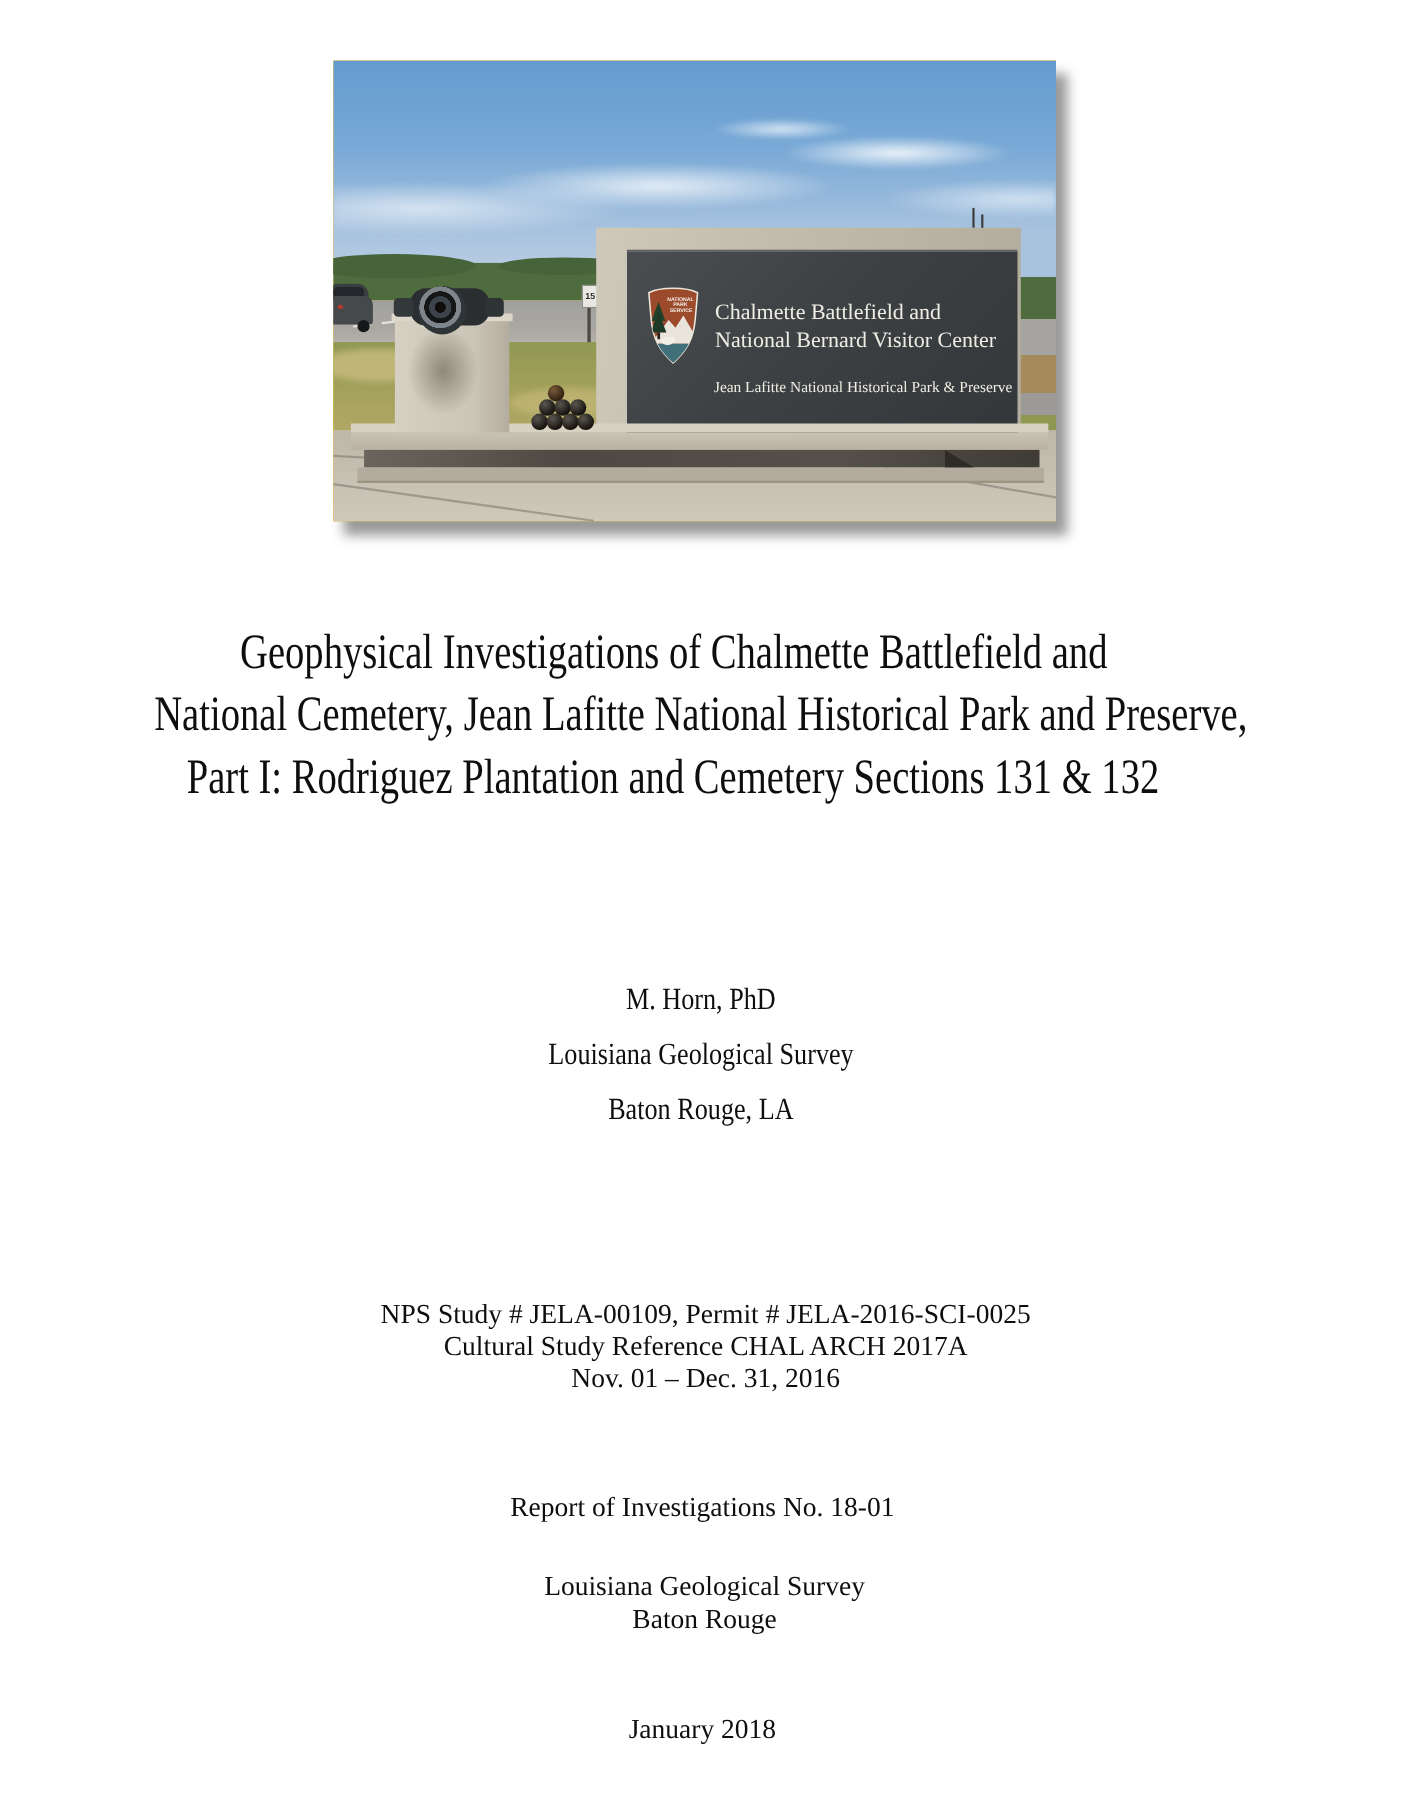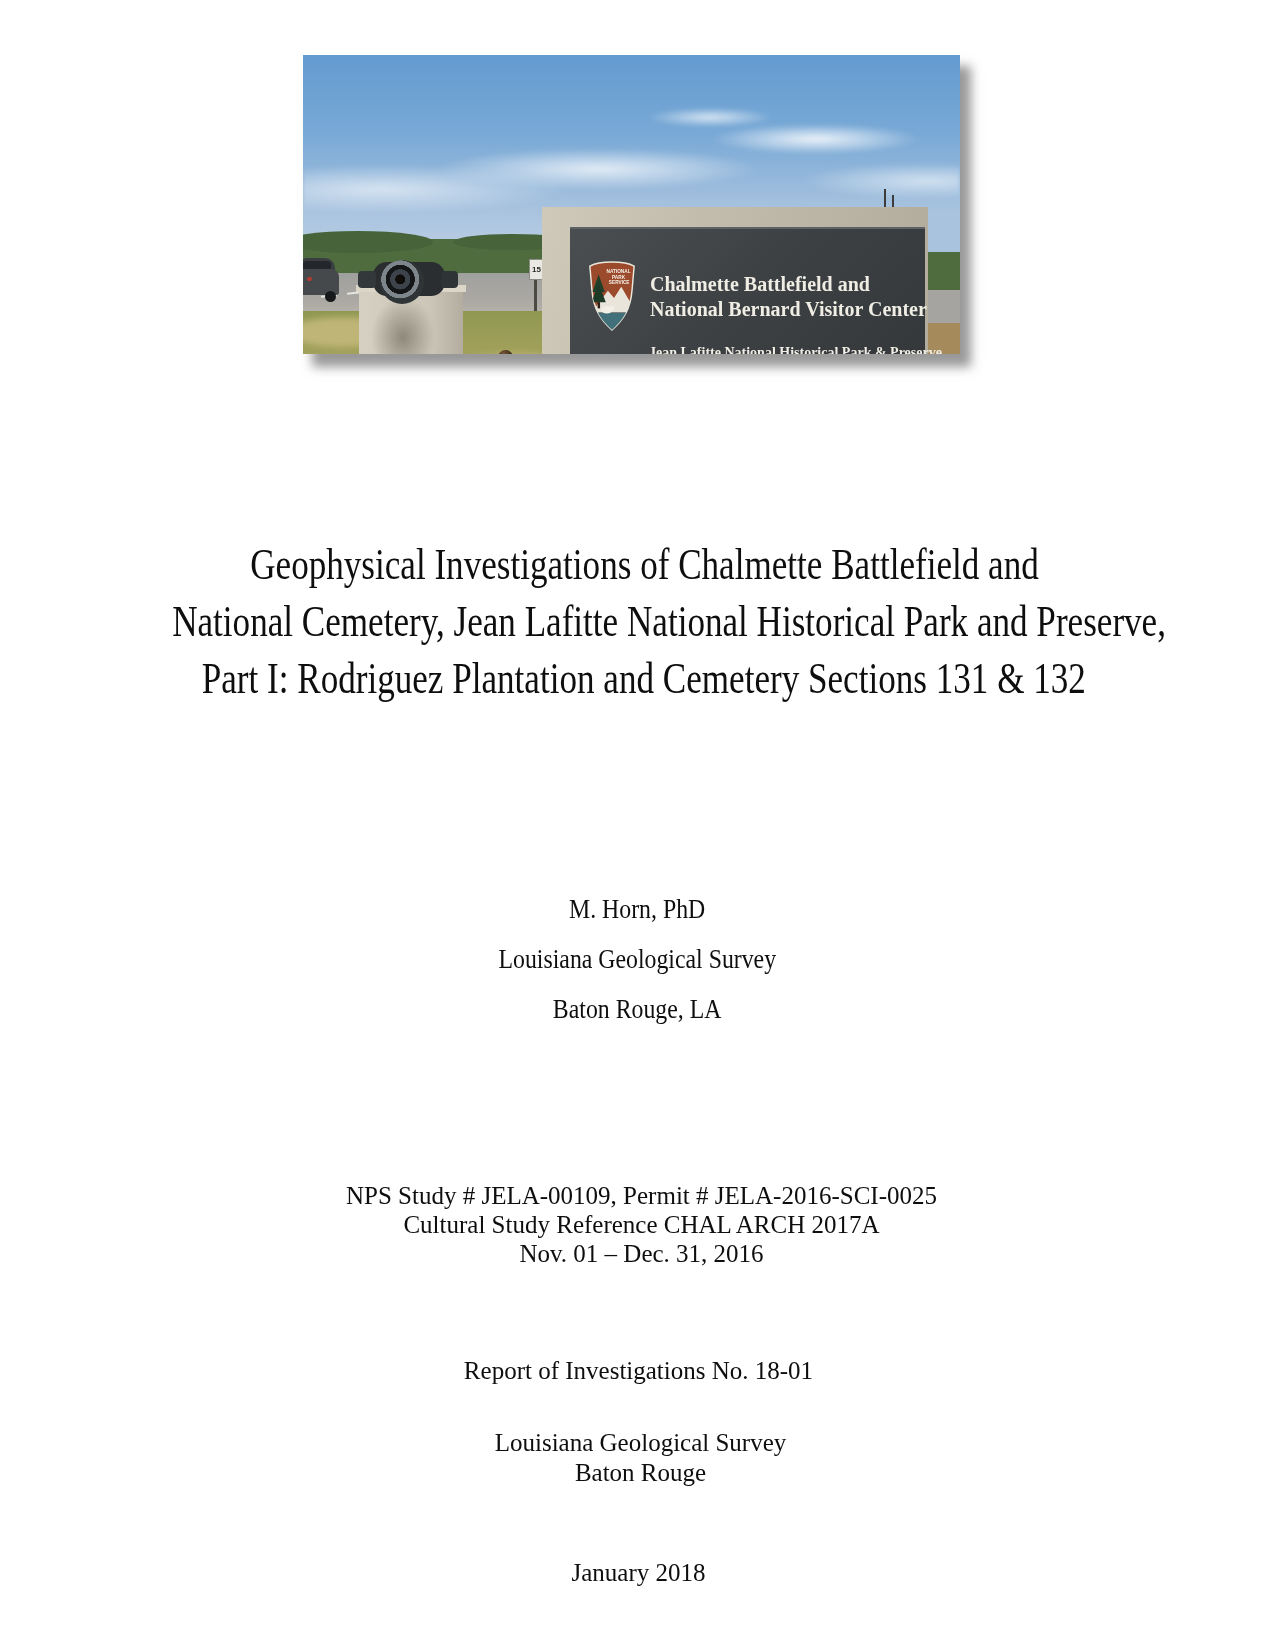--- a/index.html
+++ b/index.html
@@ -1,20 +1,20 @@
 <!DOCTYPE html>
 <html><head>
 <meta charset="utf-8">
 <style>
   html,body{margin:0;padding:0;background:#ffffff;}
   #page{position:relative;width:1275px;height:1650px;background:#ffffff;overflow:hidden;
         font-family:"Liberation Serif",serif;color:#0e0e0e;}
 
   
-  .photo{position:absolute;left:303px;top:55px;width:657px;height:299px;overflow:hidden;
+  .photo{position:absolute;left:303px;top:55px;width:657px;height:419px;overflow:hidden;
          background:#eab308;box-shadow:10px 12px 10px 1px rgba(70,70,70,.55);}
   .photo *{position:absolute;}
 
   .sky{left:0;top:0;width:657px;height:200px;
        background:linear-gradient(#639bd0 0%,#79a9d6 40%,#a9c3df 78%,#bccfe4 100%);}
   .clouds{left:0;top:48px;width:657px;height:120px;filter:blur(2px);background:
      radial-gradient(ellipse 150px 22px at 78% 30%,rgba(255,255,255,.85),rgba(255,255,255,0) 70%),
      radial-gradient(ellipse 230px 30px at 45% 55%,rgba(246,249,252,.8),rgba(255,255,255,0) 70%),
      radial-gradient(ellipse 260px 34px at 12% 72%,rgba(238,244,250,.7),rgba(255,255,255,0) 72%),
      radial-gradient(ellipse 180px 26px at 95% 65%,rgba(240,246,251,.65),rgba(255,255,255,0) 70%),
@@ -56,21 +56,21 @@
   
   .sl-sign{left:226px;top:204px;width:13px;height:19px;background:#eae8e2;border:1px solid #8d8d85;
            font:bold 8px "Liberation Sans",sans-serif;color:#2b2b2b;text-align:center;line-height:19px;}
   .sl-post{left:231px;top:224px;width:3px;height:32px;background:#4a4a42;}
 
   
   .sign-concrete{left:239px;top:152px;width:386px;height:186px;
                  background:linear-gradient(100deg,#cfc9ba,#c2bcad 40%,#b2ac9d);}
   .sign-slate{left:267px;top:172px;width:355px;height:166px;border-top:2px solid #5e6264;
               background:linear-gradient(135deg,#4a4e50,#3d4143 45%,#33373a);}
-  .sign-line{position:absolute;white-space:nowrap;color:#efede4;font-weight:bold;
+  .sign-line{position:absolute;white-space:nowrap;color:#efede4;font-weight:normal;
              font-family:"Liberation Serif",serif;}
   .sign-line1{left:80px;top:44px;font-size:20px;}
   .sign-line2{left:80px;top:69px;font-size:20px;}
   .sign-line3{left:79px;top:116px;font-size:14px;}
   .nps-logo{left:284px;top:206px;width:50px;height:70px;}
   .antenna{background:#3c3c3a;width:2px;}
   .an1{left:581px;top:134px;height:18px;}
   .an2{left:589px;top:140px;height:12px;}
 
   
@@ -100,21 +100,21 @@
   .ball{width:15px;height:15px;border-radius:50%;
         background:radial-gradient(circle at 35% 30%, #5a554e, #15120e 72%);}
   .ball-top{background:radial-gradient(circle at 35% 30%, #7a5a3a, #2c1d10 75%);}
 
   
   .tblock{position:absolute;text-align:center;}
   .tblock .ln{display:block;white-space:nowrap;}
   .sqz{display:inline-block;transform:scaleX(0.78);transform-origin:50% 50%;white-space:nowrap;}
   .sqz2{display:inline-block;transform:scaleX(0.85);transform-origin:50% 50%;white-space:nowrap;}
 
-  .title-block{left:0;top:536px;width:1224px;font-size:45px;line-height:57px;padding-left:32px;}
+  .title-block{left:0;top:564px;width:1224px;font-size:45px;line-height:57px;}
   .author-block{left:0;top:884px;width:1275px;font-size:28px;line-height:50px;}
   .study-block{left:0;top:1181px;width:1283px;font-size:25px;line-height:29px;}
   .report-line{left:0;top:1356px;width:1277px;font-size:25px;line-height:29px;}
   .publisher-block{left:0;top:1428px;width:1281px;font-size:25px;line-height:30px;}
   .date-line{left:0;top:1558px;width:1277px;font-size:25px;line-height:29px;}
 </style>
 </head>
 <body>
 
 <div id="page">

